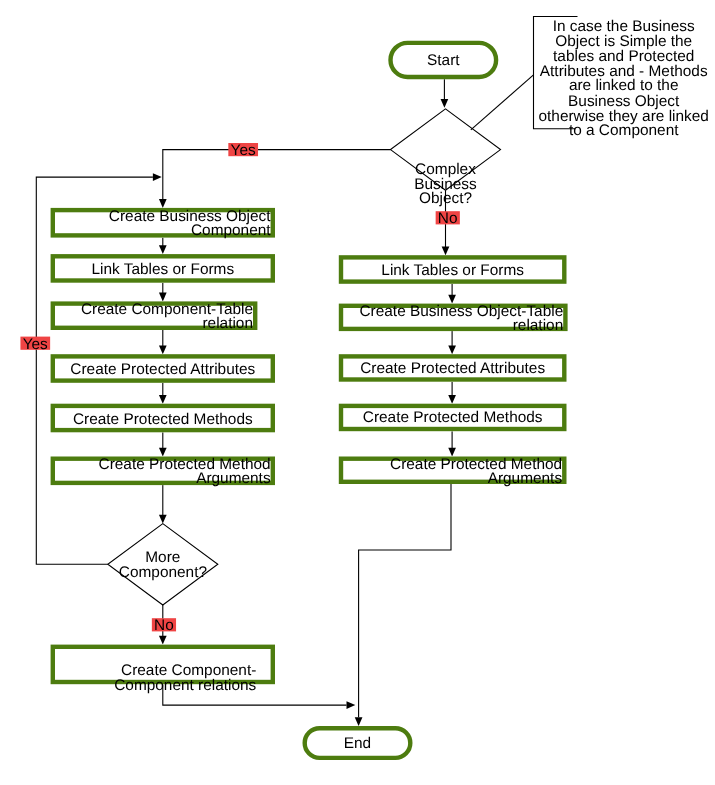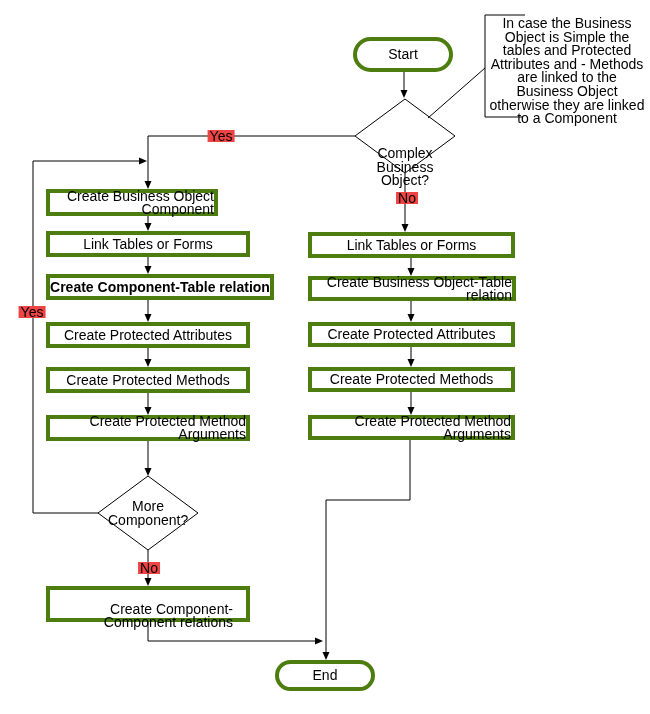--- a/index.html
+++ b/index.html
@@ -185,27 +185,27 @@
     <span>Start</span>
   </div>
 
   <div class="diamond-label" style="left:405px; top:137px; width:64px;margin-top:30px;">Complex Business Object?</div>
 
   <div class="edge-label" style="left:221px; top:136px;">Yes</div>
   <div class="edge-label" style="left:407px; top:198px;">No</div>
   <div class="edge-label" style="left:32px; top:312px;">Yes</div>
   <div class="edge-label" style="left:149px; top:568px;">No</div>
 
-  <div class="node process" style="left:46px; top:189px; width:172px; height:27px;">
+  <div class="node process" style="left:46px; top:189px; width:204px; height:27px;">
     <span>Create Business Object Component</span>
   </div>
   <div class="node process" style="left:46px; top:231px; width:204px; height:26px;">
     <span>Link Tables or Forms</span>
   </div>
-  <div class="node process" style="left:46px; top:274px; width:228px; height:26px;font-weight:bold;">
+  <div class="node process" style="left:46px; top:274px; width:188px; height:26px;">
     <span>Create Component-Table relation</span>
   </div>
   <div class="node process" style="left:46px; top:322px; width:204px; height:26px;">
     <span>Create Protected Attributes</span>
   </div>
   <div class="node process" style="left:46px; top:367px; width:204px; height:26px;">
     <span>Create Protected Methods</span>
   </div>
   <div class="node process" style="left:46px; top:415px; width:204px; height:26px;">
     <span>Create Protected Method Arguments</span>

